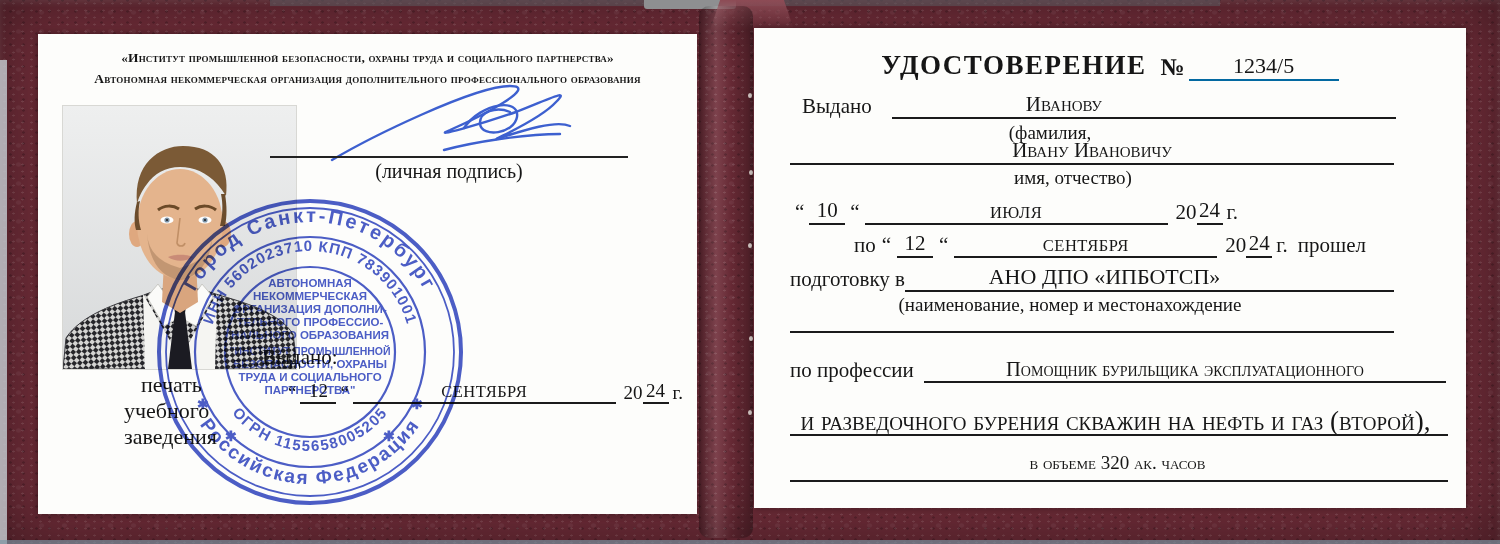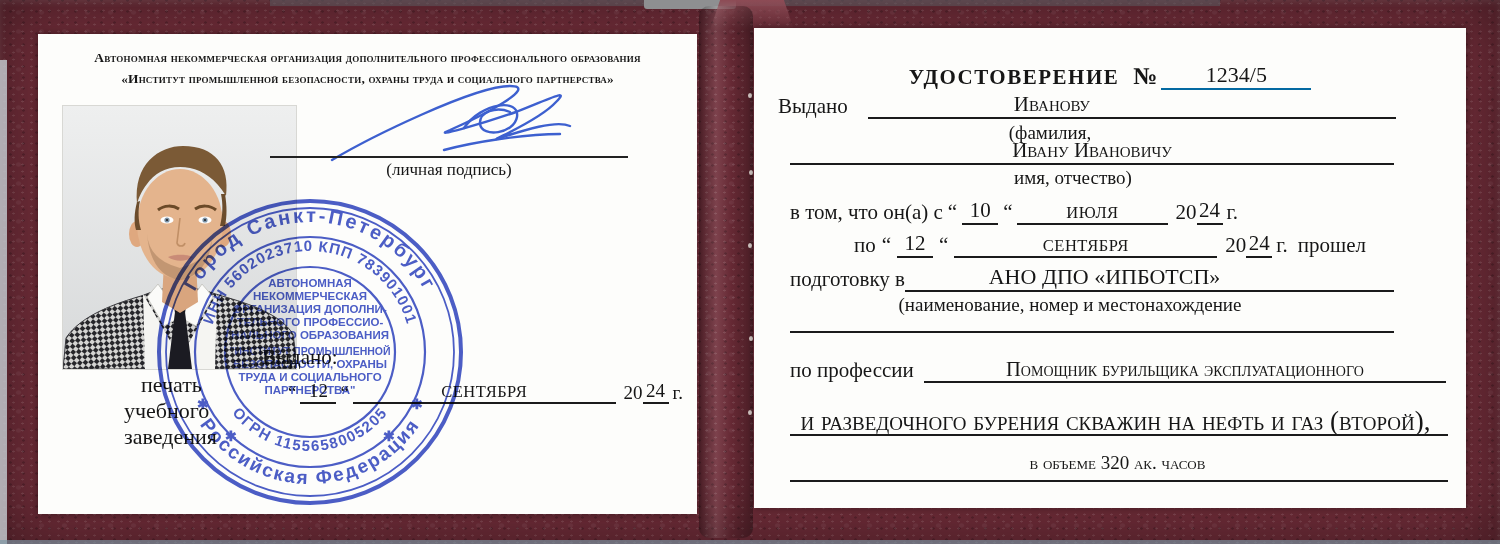--- a/index.html
+++ b/index.html
@@ -38,36 +38,36 @@
   .page-right{left:754px;top:28px;width:712px;height:480px;}
   .page *{color:#161616;}
 
   .u{border-bottom:2px solid #1b1b1b;}
 
   
   .org-header{position:absolute;left:14px;right:14px;top:13px;text-align:center;
     font-weight:bold;font-size:13.4px;line-height:21px;letter-spacing:.2px;font-variant:small-caps;}
   .photo{position:absolute;left:24px;top:71px;width:233px;height:263px;border:1px solid #d8d8d4;}
   .sig-line{position:absolute;left:232px;top:122px;width:358px;border-top:2px solid #222;}
-  .sig-caption{position:absolute;left:232px;top:126px;width:358px;text-align:center;font-size:17px;}
+  .sig-caption{position:absolute;left:232px;top:126px;width:358px;text-align:center;font-size:20px;}
   .signature-svg{position:absolute;left:286px;top:38px;width:290px;height:95px;}
   .issued-label-left{position:absolute;left:224px;top:311px;font-size:21px;}
   .date-row-left{position:absolute;left:246px;top:346px;right:14px;display:flex;align-items:flex-end;font-size:19px;}
   .date-row-left .q{margin:0 4px;}
   .day-u{min-width:36px;text-align:center;}
   .month-line{flex:1;text-align:center;font-size:16.5px;padding:0 6px;letter-spacing:.5px;}
   .yy{margin-left:8px;}
   .seal-caption{position:absolute;left:86px;top:338px;font-size:22px;line-height:26px;}
   .seal-caption div:first-child{padding-left:17px;}
   .stamp-svg{position:absolute;left:107px;top:153px;width:330px;height:330px;mix-blend-mode:multiply;opacity:.92;}
 
   
   .rp-row{position:absolute;display:flex;align-items:flex-end;font-size:21px;}
   .title-row{position:absolute;left:0;right:0;top:22px;display:flex;justify-content:center;align-items:flex-end;}
-  .doc-title{font-weight:bold;font-size:21px;letter-spacing:1.5px;margin-top:15px;}
+  .doc-title{font-weight:bold;font-size:27px;letter-spacing:1.5px;}
   .num-sign{font-weight:bold;font-size:24px;margin-left:14px;}
   .num-val{width:150px;text-align:center;font-size:22px;margin-left:4px;border-bottom:2px solid #0369a1;}
   .fill{flex:1;display:flex;flex-direction:column;}
   .fill-val{text-align:center;font-size:21px;}
   .small-cap-val{font-variant:small-caps;}
   .blank-line{position:absolute;border-bottom:2px solid #1b1b1b;}
   .center-text{position:absolute;text-align:center;font-size:19px;}
 </style>
 </head>
 <body>
@@ -81,22 +81,22 @@
 <div class="stitch" style="left:749px;top:170px;"></div>
 <div class="stitch" style="left:748px;top:243px;"></div>
 <div class="stitch" style="left:749px;top:336px;"></div>
 <div class="stitch" style="left:748px;top:410px;"></div>
 <div class="scan-left"></div>
 <div class="scan-bottom"></div>
 
 <div class="page page-left">
 
   <div class="org-header">
+    <div>«Институт промышленной безопасности, охраны труда и социального партнерства»</div>
     <div>Автономная некоммерческая организация дополнительного профессионального образования</div>
-    <div>«Институт промышленной безопасности, охраны труда и социального партнерства»</div>
   </div>
 
   <svg class="photo" viewBox="0 0 233 263">
     <defs>
       <linearGradient id="bgph" x1="0" y1="0" x2="0" y2="1">
         <stop offset="0" stop-color="#eeefef"></stop>
           <stop offset="1" stop-color="#d7d9da"></stop>
       </linearGradient>
       <pattern id="ht" width="8" height="8" patternUnits="userSpaceOnUse" patternTransform="rotate(40)">
         <rect width="8" height="8" fill="#d4d4d2"></rect>
@@ -205,36 +205,35 @@
 </div>
 
 <div class="page page-right">
 
   <div class="title-row">
     <span class="doc-title">УДОСТОВЕРЕНИЕ</span>
     <span class="num-sign">№</span>
     <span class="num-val">1234/5</span>
   </div>
 
-  <div class="rp-row" style="left:24px;right:70px;top:64px;gap:20px;">
+  <div class="rp-row" style="left:48px;right:70px;top:64px;gap:20px;">
     <span>Выдано</span>
     <span class="fill">
       <span class="fill-val small-cap-val u" style="padding-right:160px;font-family:Liberation Serif, serif;">Иванову</span>
     </span>
   </div>
   <div class="center-text" style="left:110px;right:230px;top:94px;">(фамилия,</div>
 
   <div class="center-text" style="left:36px;right:72px;top:110px;font-size:21px;">
     <span class="small-cap-val">Ивану Ивановичу</span>
   </div>
   <div class="blank-line" style="left:36px;right:72px;top:112px;height:23px;"></div>
   <div class="center-text" style="left:36px;right:110px;top:139px;">имя, отчество)</div>
 
   <div class="rp-row" style="left:36px;right:228px;top:170px;">
-    <span>в том, что он(а) с</span>
     <span class="q" style="margin:0 5px;">“</span>
     <span class="day-u u">10</span>
     <span class="q" style="margin:0 5px;">“</span>
     <span class="month-line u">ИЮЛЯ</span>
     <span class="yy">20</span>
     <span class="day-u u" style="min-width:26px;">24</span>
     <span style="margin-left:4px;">г.</span>
   </div>
 
   <div class="rp-row" style="left:100px;right:100px;top:203px;">

